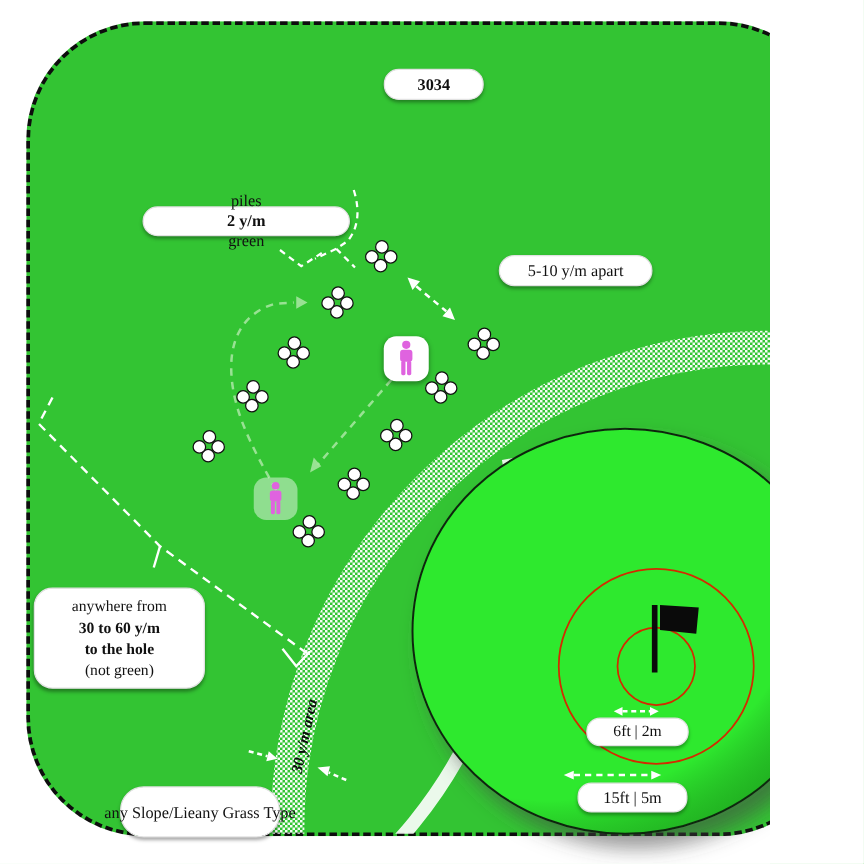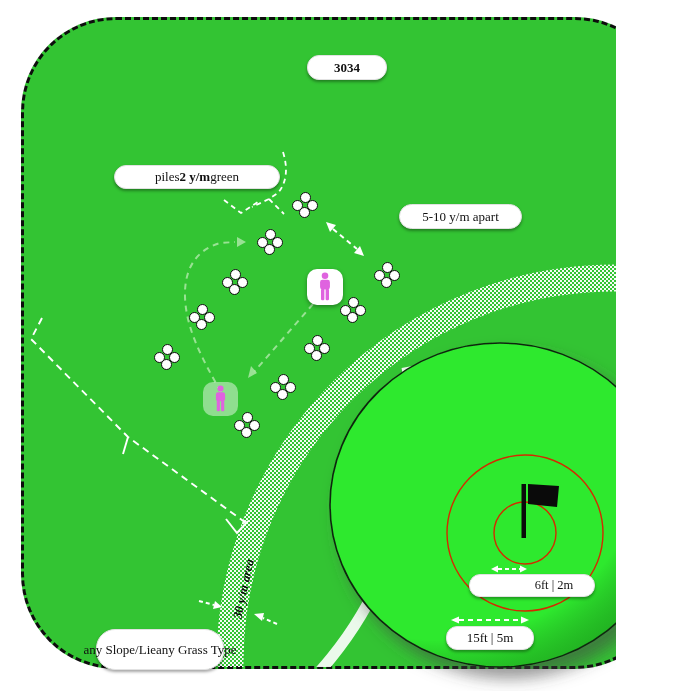--- a/index.html
+++ b/index.html
@@ -7,24 +7,24 @@
         font-family:Liberation Serif, serif;color:#111;}
   .field{position:absolute;left:21px;top:17px;width:649px;height:652px;box-sizing:border-box;
          background:#33c433;border:3.5px dashed #0d0d0d;border-radius:95px;}
   .overlay{position:absolute;left:0;top:0;width:691px;height:691px;pointer-events:none;}
 
   .pill{position:absolute;background:#ffffff;border:1px solid #e2e2e2;border-radius:14px;
         box-shadow:0 2px 3px rgba(0,0,0,.35);display:flex;align-items:center;justify-content:center;
         font-size:13px;color:#111;white-space:nowrap;}
   .pill b{font-weight:bold;text-align:center;}
   .code{left:307px;top:55px;width:78px;height:23px;font-weight:bold;font-size:13px;border-radius:12px;}
-  .piles-label{left:114px;top:165px;width:164px;height:22px;}
+  .piles-label{left:114px;top:165px;width:164px;height:22px;flex-direction:column;}
   .spacing-label{left:381px;top:204px;width:121px;height:23px;margin-left:18px;}
-  .m6{left:469px;top:574px;width:80px;height:21px;font-size:12.5px;border-radius:11px;padding-left:44px;}
-  .m15{left:446px;top:626px;width:86px;height:22px;border-radius:11px;}
+  .m6{left:469px;top:574px;width:80px;height:21px;font-size:12.5px;border-radius:11px;}
+  .m15{left:462px;top:626px;width:86px;height:22px;border-radius:11px;}
   .conditions{left:96px;top:629px;width:126px;height:39px;border-radius:19px;flex-direction:row;
               line-height:16px;font-size:13px;}
   .notebox{position:absolute;left:27px;top:470px;width:135px;height:79px;background:#fff;
            border:1px solid #e2e2e2;border-radius:15px;box-shadow:0 2px 3px rgba(0,0,0,.35);
            display:flex;flex-direction:column;align-items:center;justify-content:center;
            font-size:12.5px;line-height:17px;color:#111;}
   .notebox .bold{font-weight:bold;}
   .band-label{position:absolute;left:244px;top:589px;transform:translate(-50%,-50%) rotate(-78deg);
               font-size:12.5px;font-weight:bold;font-style:italic;color:#0a0a0a;white-space:nowrap;}
 
@@ -218,20 +218,26 @@
   <div class="pill piles-label">
     <span>piles </span>
     <b>2 y/m</b>
     <span> green</span>
   </div>
 
   <div class="pill spacing-label">
     <span>5-10 y/m apart</span>
   </div>
 
+  <div class="notebox">
+    <span>anywhere from</span>
+    <span class="bold">30 to 60 y/m</span>
+    <span class="bold">to the hole</span>
+    <span>(not green)</span>
+  </div>
 
   <div class="band-label">30 y/m area</div>
 
   <div class="pill conditions">
     <span>any Slope/Lie</span>
     <span>any Grass Type</span>
   </div>
 
   <div class="pill m6">
     <span>6ft | 2m</span>

